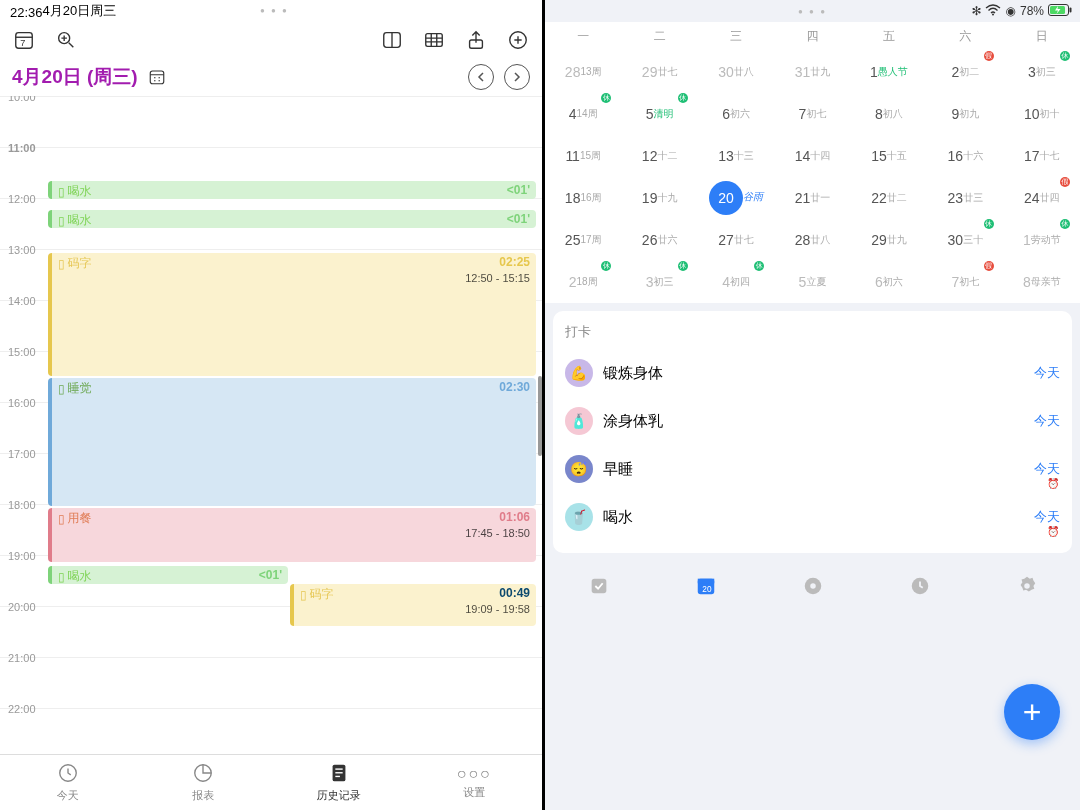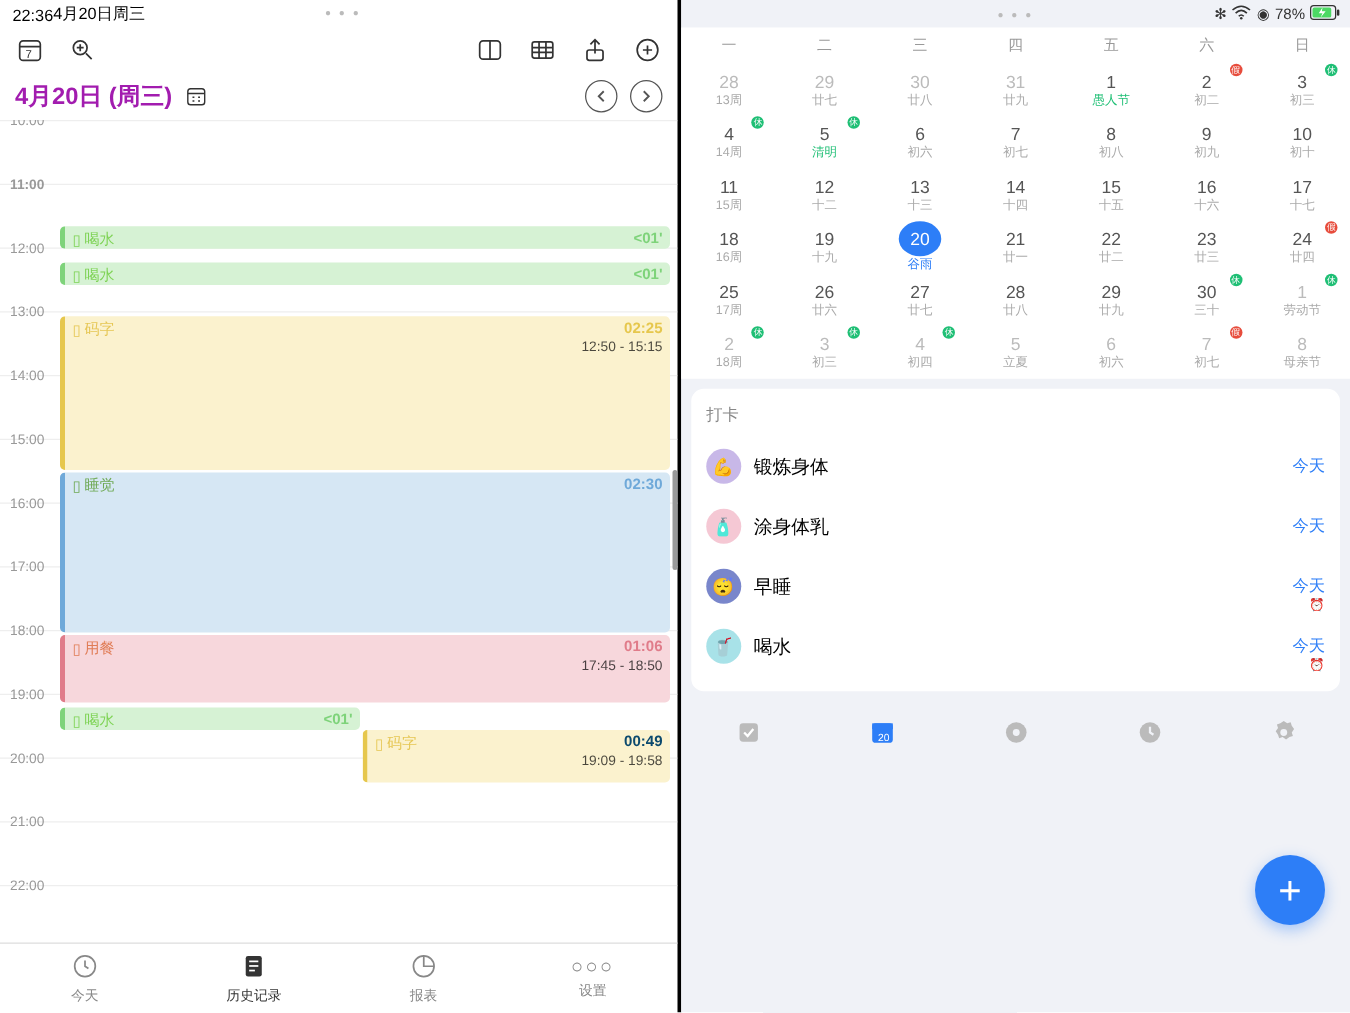--- a/index.html
+++ b/index.html
@@ -46,26 +46,26 @@
 .status-r .dots { position: absolute; left: 50%; transform: translateX(-50%); color: #bbb; font-size: 8px; letter-spacing: 2px; }
 
 
 .hdr-r { height: 44px; display: flex; align-items: center; padding: 0 12px; }
 .hdr-r .month { flex: 1; text-align: center; font-size: 18px; font-weight: 600; color: #333; }
 
 
 .cal { background: #fff; }
 .wk-hdr { display: grid; grid-template-columns: repeat(7,1fr); text-align: center; font-size: 12px; color: #999; padding: 6px 0; }
 .days { display: grid; grid-template-columns: repeat(7,1fr); }
-.day { height: 42px; display: flex; flex-direction: column; align-items: center; justify-content: center; position: relative; font-size: 14px; cursor: pointer; }
+.day { height: 42px; display: flex; align-items: center; justify-content: center; position: relative; font-size: 14px; cursor: pointer; }
 .day .num { font-weight: 500; color: #555; }
 .day .sub { font-size: 10px; color: #aaa; }
 .day.dim .num { color: #bbb; }
 .day.sel .num { background: #2d7ef7; color: #fff; width: 34px; height: 34px; border-radius: 50%; display: flex; align-items: center; justify-content: center; }
-.day.sel .sub { color: #2d7ef7; position: relative; top:-1px;}
+.day.sel .sub { color: #2d7ef7; position: relative; top:-1px;font-style:italic;}
 .day .badge { position: absolute; top: 0; right: 10px; width: 10px; height: 10px; border-radius: 50%; font-size: 7px; color: #fff; display: flex; align-items: center; justify-content: center; }
 .badge.r { background: #e74c3c; }
 .badge.g { background: #1fbf75; }
 .sub.sp { color: #1fbf75; }
 
 
 .card { margin: 8px; background: #fff; border-radius: 10px; padding: 12px; }
 .card-title { font-size: 13px; color: #888; margin-bottom: 8px; }
 .ci-item { display: flex; align-items: center; padding: 10px 0; }
 .ci-icon { width: 28px; height: 28px; border-radius: 50%; display: flex; align-items: center; justify-content: center; font-size: 14px; margin-right: 10px; color: #fff; }
@@ -234,36 +234,36 @@
     <div class="scroll-ind" style="top:280px;height:80px;"></div>
   </div>
 
   <div class="tabs-l" id="tabsL">
       <div class="tab-l">
         <span><svg viewBox="0 0 24 24" width="22" height="22" stroke="currentColor" fill="none" stroke-width="1.5">
             <circle cx="12" cy="12" r="9"></circle>
             <path d="M12 7v5l3 2"></path>
           </svg></span>
         <span>今天</span>
+      </div>
+      <div class="tab-l">
+        <span><svg viewBox="0 0 24 24" width="22" height="22" stroke="currentColor" fill="none" stroke-width="1.5">
+            <circle cx="12" cy="12" r="9"></circle>
+            <path d="M12 3v9h9"></path>
+          </svg></span>
+        <span>报表</span>
       </div>
       <div class="tab-l active">
         <span><svg viewBox="0 0 24 24" width="22" height="22" fill="currentColor">
             <rect x="5" y="3" width="14" height="18" rx="2"></rect>
             <rect x="8" y="7" width="8" height="1.5" fill="#fff"></rect>
             <rect x="8" y="11" width="8" height="1.5" fill="#fff"></rect>
             <rect x="8" y="15" width="5" height="1.5" fill="#fff"></rect>
           </svg></span>
         <span>历史记录</span>
-      </div>
-      <div class="tab-l">
-        <span><svg viewBox="0 0 24 24" width="22" height="22" stroke="currentColor" fill="none" stroke-width="1.5">
-            <circle cx="12" cy="12" r="9"></circle>
-            <path d="M12 3v9h9"></path>
-          </svg></span>
-        <span>报表</span>
       </div>
       <div class="tab-l">
         <span><span style="font-size:16px;letter-spacing:2px;">○○○</span></span>
         <span>设置</span>
       </div>
     </div>
 </div>
 
 <div class="right" style="position:relative;">
   <div class="status-r">

